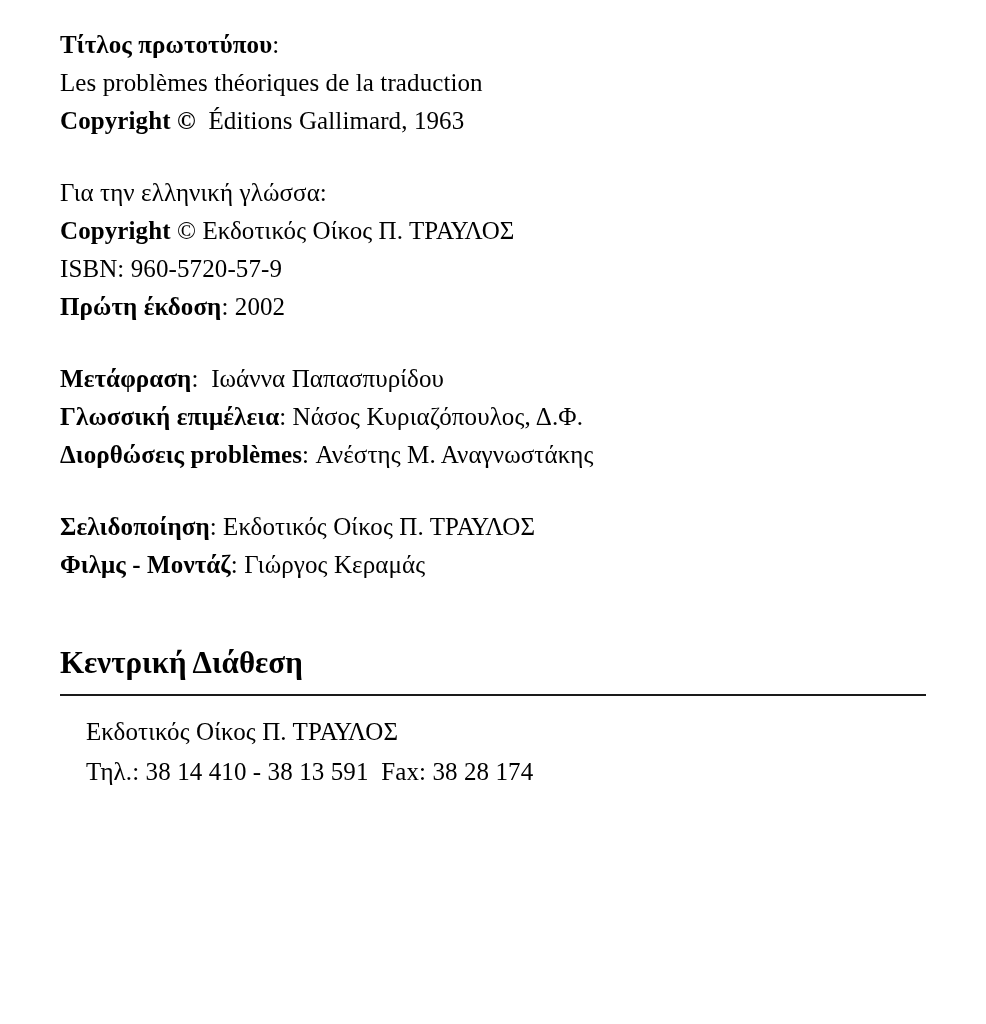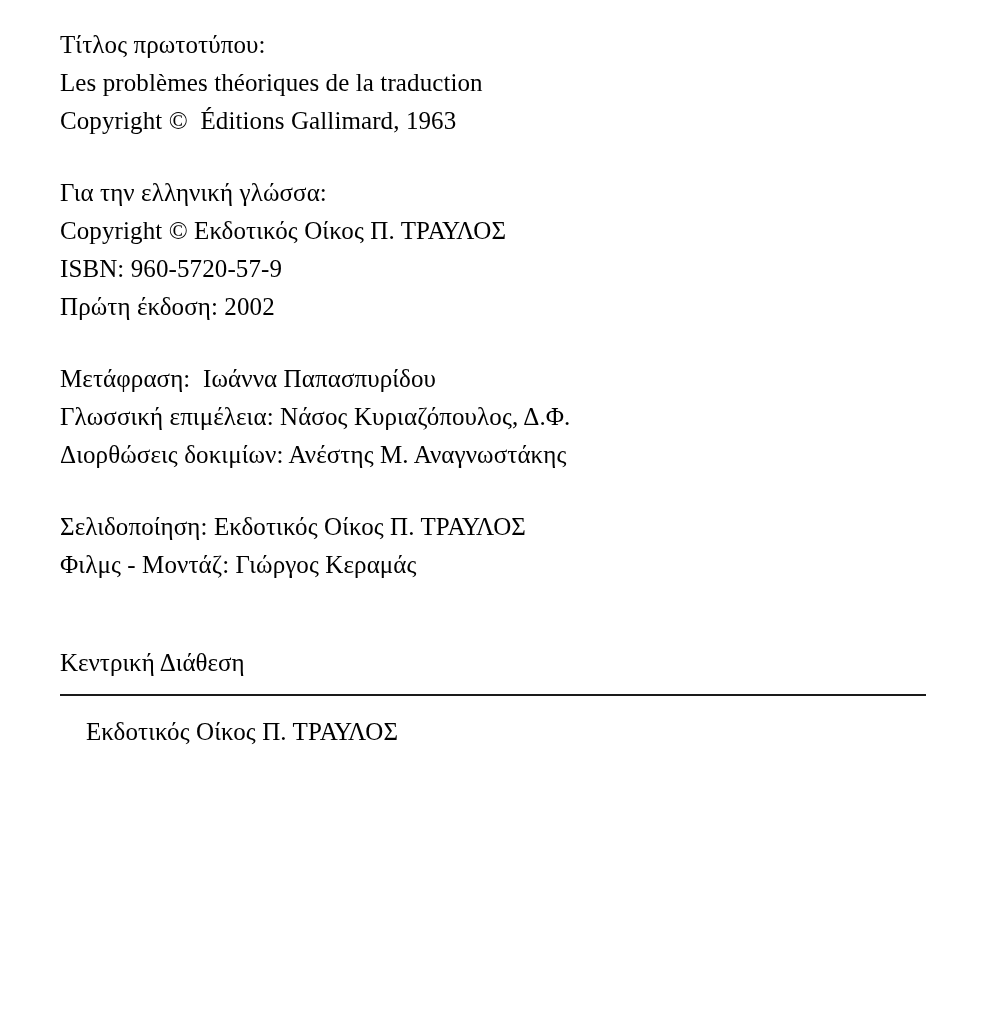--- a/index.html
+++ b/index.html
@@ -24,28 +24,28 @@
   .block {
     margin: 0;
   }
   .line {
     font-size: 25px;
     line-height: 38px;
     white-space: pre;
     letter-spacing: 0.1px;
   }
   .bold {
-    font-weight: normal;
+    font-weight: bold;
   }
   .gap-md { height: 34px; }
   .gap-xl { height: 60px; }
 
   .heading {
-    font-size: 25px;
-    font-weight: normal;
+    font-size: 31px;
+    font-weight: bold;
     line-height: 38px;
     white-space: pre;
   }
   .rule {
     border: none;
     border-top: 2px solid #1a1a1a;
     margin: 12px 0 16px 0;
     width: 100%;
   }
   .contact .line {
@@ -71,33 +71,34 @@
     <div class="line"><span class="bold">Copyright</span><span> © Εκδοτικός Οίκος Π. ΤΡΑΥΛΟΣ</span></div>
     <div class="line">ISBN: 960-5720-57-9</div>
     <div class="line"><span class="bold">Πρώτη έκδοση</span><span>: 2002</span></div>
   </div>
 
   <div class="gap-md"></div>
 
   <div class="block">
     <div class="line"><span class="bold">Μετάφραση</span><span>:  Ιωάννα Παπασπυρίδου</span></div>
     <div class="line"><span class="bold">Γλωσσική επιμέλεια</span><span>: Νάσος Κυριαζόπουλος, Δ.Φ.</span></div>
-    <div class="line"><span class="bold">Διορθώσεις δοκιμίων</span><span>: Ανέστης Μ. Αναγνωστάκης</span></div>
+    <div class="line"><span class="bold">Διορθώσεις problèmes</span><span>: Ανέστης Μ. Αναγνωστάκης</span></div>
   </div>
 
   <div class="gap-md"></div>
 
   <div class="block">
     <div class="line"><span class="bold">Σελιδοποίηση</span><span>: Εκδοτικός Οίκος Π. ΤΡΑΥΛΟΣ</span></div>
     <div class="line"><span class="bold">Φιλμς - Μοντάζ</span><span>: Γιώργος Κεραμάς</span></div>
   </div>
 
   <div class="gap-xl"></div>
 
   <div class="block">
     <div class="heading">Κεντρική Διάθεση</div>
     <hr class="rule">
     <div class="contact">
       <div class="line">Εκδοτικός Οίκος Π. ΤΡΑΥΛΟΣ</div>
+      <div class="line">Τηλ.: 38 14 410 - 38 13 591  Fax: 38 28 174</div>
     </div>
   </div>
 
 </div>
 
 </body></html>

